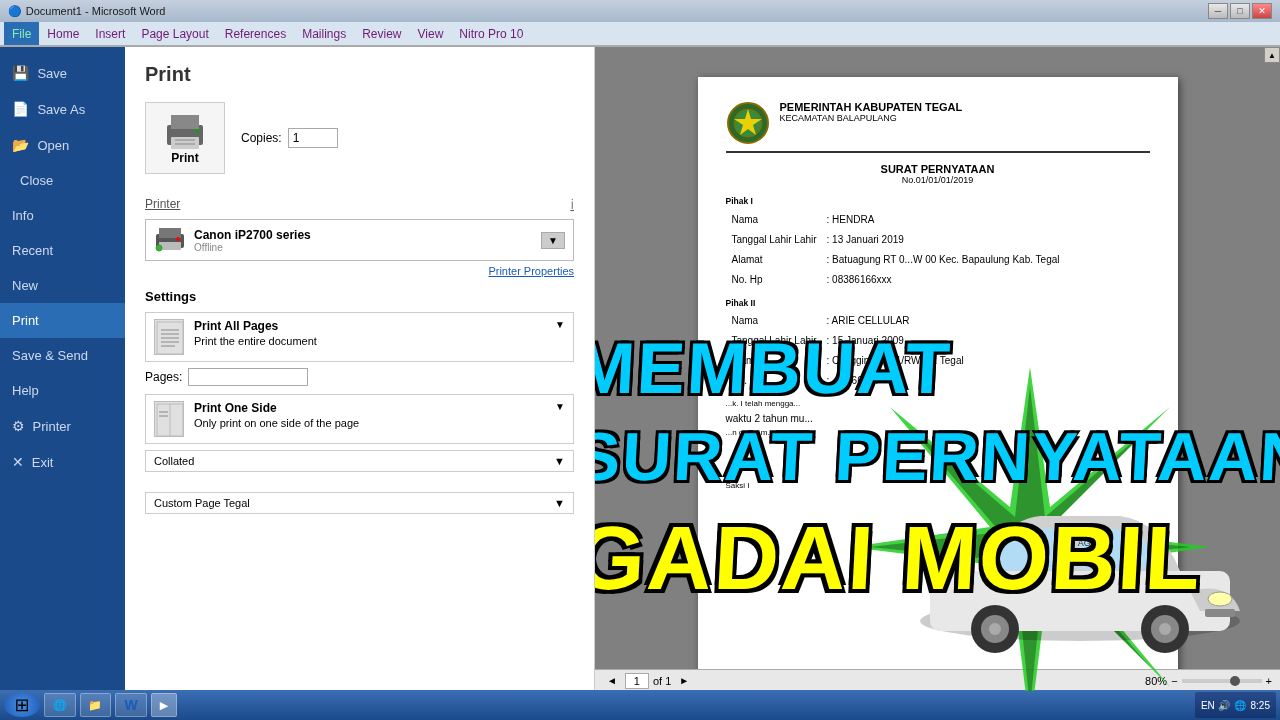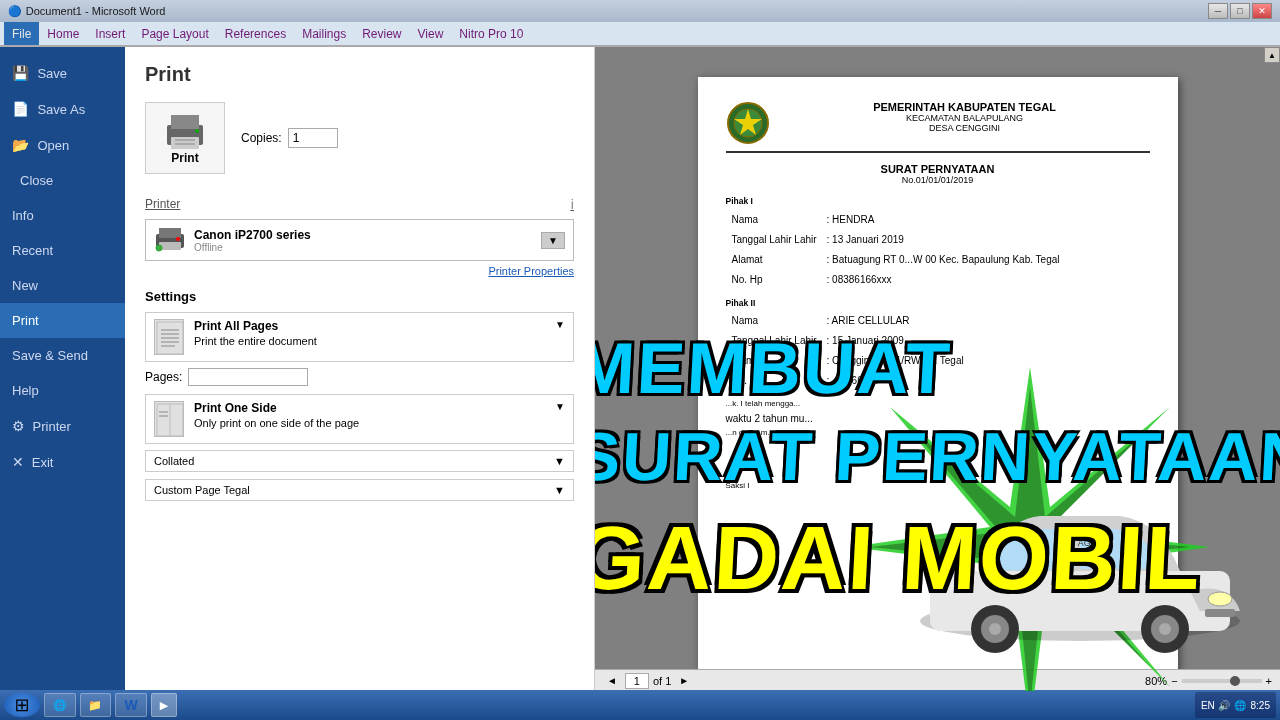--- a/index.html
+++ b/index.html
@@ -43,21 +43,21 @@
     .menu-item {
       padding: 2px 8px;
       font-size: 12px;
       cursor: pointer;
       color: #701a75;
       height: 100%;
       display: flex; align-items: center;
     }
     .menu-item.active {
       background: #2a6db5;
-      color: #e5e5e5;
+      color: #86efac;
     }
 
     
     .main-layout {
       display: flex;
       height: calc(720px - 22px - 24px - 26px - 22px);
     }
 
     
     .sidebar {
@@ -114,21 +114,21 @@
       display: flex; align-items: flex-start; gap: 10px; padding: 6px 8px;
       border: 1px solid #ccc; margin-bottom: 6px; background: #fff; cursor: pointer;
     }
     .setting-item-icon { width: 30px; height: 36px; background: #e0e0e0; flex-shrink: 0; border: 1px solid #bbb; position: relative; }
     .setting-item-text { font-size: 11px; }
     .setting-item-text .title { font-weight: bold; font-size: 12px; margin-bottom: 2px; }
 
     .pages-row { display: flex; align-items: center; gap: 6px; margin-bottom: 8px; }
     .pages-input { width: 120px; border: 1px solid #aaa; padding: 2px 4px; font-size: 11px; }
 
-    .select-row { border: 1px solid #ccc; padding: 4px 8px; display: flex; align-items: center; justify-content: space-between; background: #fff; margin-bottom: 7px; font-size: 11px; cursor: pointer; }
+    .select-row { border: 1px solid #ccc; padding: 4px 8px; display: flex; align-items: center; justify-content: space-between; background: #fff; margin-bottom: 20px; font-size: 11px; cursor: pointer; }
 
     
     .doc-preview {
       width: 680px;
       background: #808080;
       position: relative;
       overflow: hidden;
       flex-shrink: 0;
     }
     .doc-page {
@@ -140,21 +140,21 @@
       min-height: 620px;
       background: #fff;
       box-shadow: 2px 2px 8px rgba(0,0,0,0.5);
       padding: 24px 28px;
       font-size: 9px;
     }
 
     .doc-header { display: flex; align-items: flex-start; margin-bottom: 8px; border-bottom: 2px solid #333; padding-bottom: 6px; }
     .doc-logo { width: 44px; height: 44px; margin-right: 10px; flex-shrink: 0; }
     .doc-logo svg { width: 44px; height: 44px; }
-    .doc-header-text { text-align: center; flex: 1; }
+    .doc-header-text { flex: 1; }
     .doc-header-text h2 { font-size: 11px; font-weight: bold; }
     .doc-header-text p { font-size: 9px; }
 
     .doc-title-section { text-align: center; margin: 10px 0; }
     .doc-title-section h3 { font-size: 11px; font-weight: bold; }
 
     .doc-content { font-size: 8.5px; line-height: 1.6; }
     .doc-content table { font-size: 10px; }
     .doc-content td { padding: 1px 4px; vertical-align: top; }
 
@@ -473,21 +473,20 @@
         <div class="doc-logo">
           <svg width="44" height="44">
             <circle cx="22" cy="22" r="20" fill="#2a6b2a" stroke="#8a6a00" stroke-width="2"></circle>
             <circle cx="22" cy="22" r="14" fill="#3a8a3a" stroke="#8a6a00" stroke-width="1"></circle>
             <polygon points="22,8 25,18 36,18 27,24 30,34 22,28 14,34 17,24 8,18 19,18" fill="#ffd700" opacity="0.9"></polygon>
           </svg>
         </div>
         <div class="doc-header-text">
           <h2>PEMERINTAH KABUPATEN TEGAL</h2>
           <p>KECAMATAN BALAPULANG</p>
-          <p>DESA CENGGINI</p>
         </div>
       </div>
       <div class="doc-title-section">
         <h3>SURAT PERNYATAAN</h3>
         <p>No.01/01/01/2019</p>
       </div>
       <div class="doc-content">
         <p class="doc-section">Pihak I</p>
         <table>
           <tbody>

